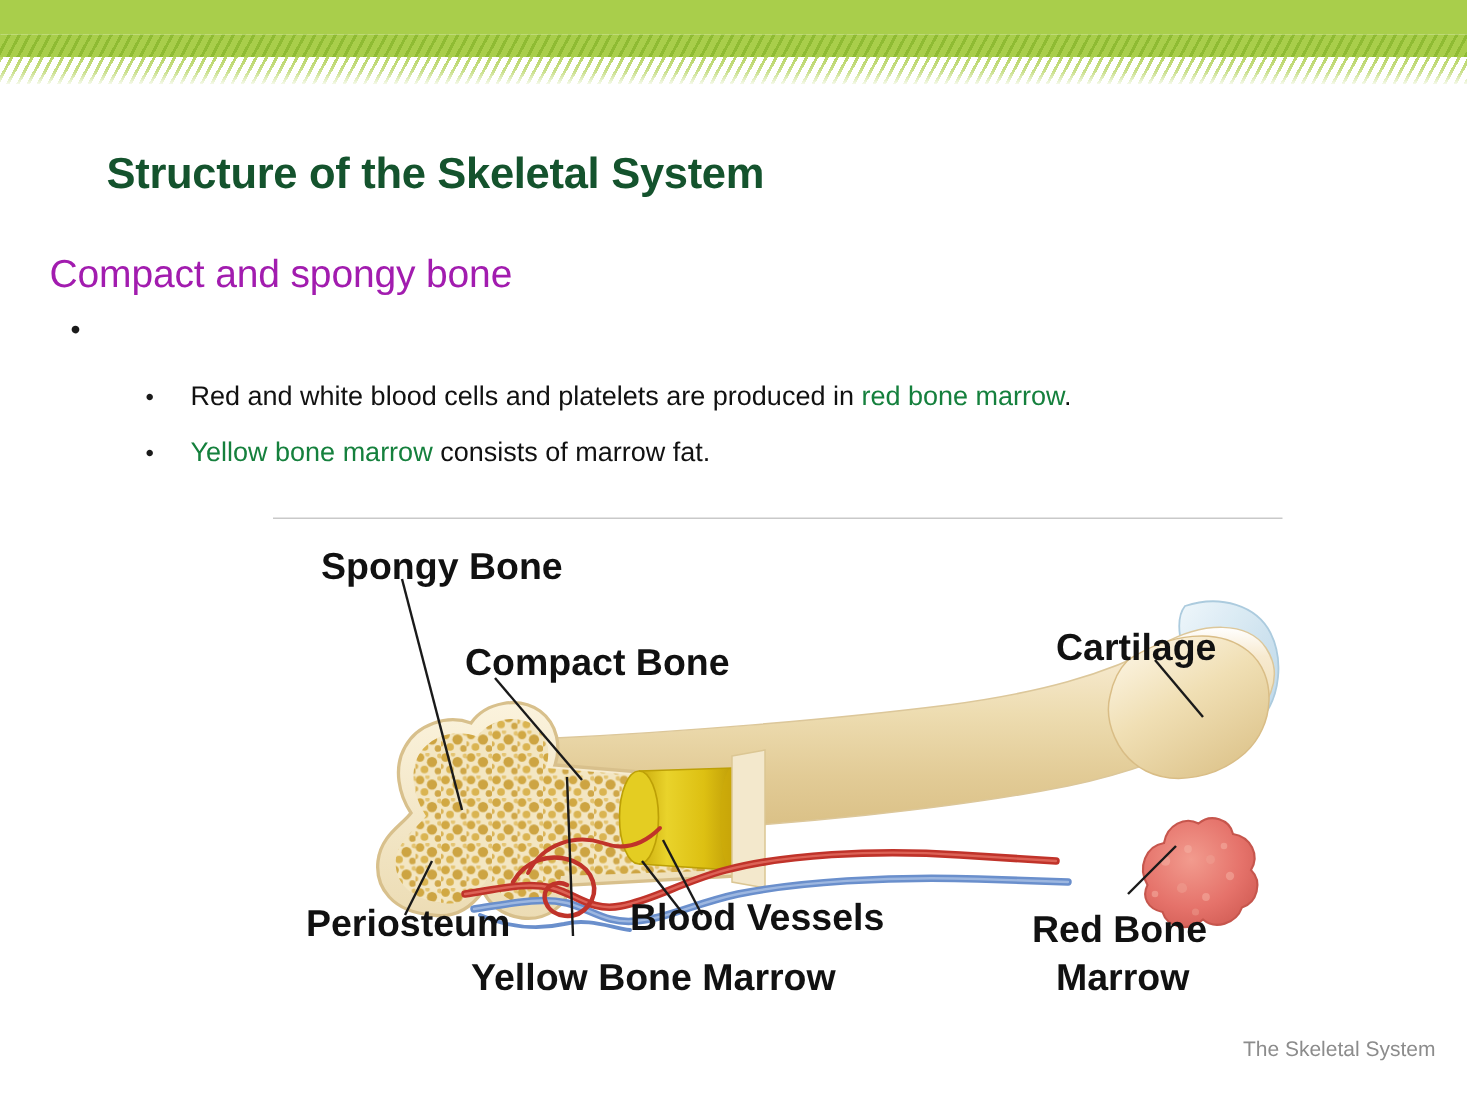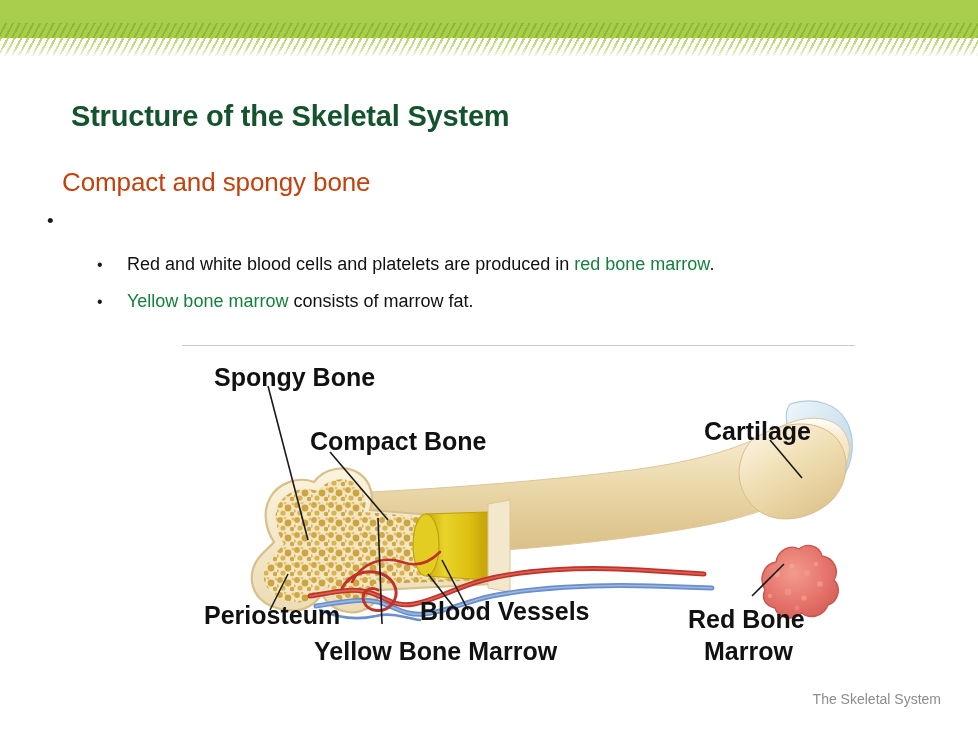--- a/index.html
+++ b/index.html
@@ -48,23 +48,23 @@
 
   
   #slide-title {
     position: absolute; left: 47px; top: 100px;
     font-size: 29px; font-weight: bold;
     color: #14532d; letter-spacing: -0.2px;
     white-space: nowrap;
     margin-left: 24px;
   }
   #slide-subtitle {
-    position: absolute; left: 62px; top: 167px;
+    position: absolute; left: 33px; top: 167px;
     font-size: 26px; font-weight: normal;
-    color: #c2410c; letter-spacing: -0.1px;
+    color: #a21caf; letter-spacing: -0.1px;
     white-space: nowrap;
   }
 
   .bullet-row {
     position: absolute;
     display: flex;
     align-items: baseline;
     white-space: nowrap;
   }
   .bullet-dot {
@@ -93,21 +93,21 @@
   #bone-figure {
     position: absolute; left: 192px; top: 352px;
     width: 680px; height: 320px;
   }
   #bone-figure svg { display: block; }
 
   
   #footer-note {
     position: absolute; left: 0; top: 691px;
     width: 941px; text-align: right;
-    font-size: 14px; color: #8c8c8c;
+    font-size: 14px; color: #8c8c8c; padding-left: 16px;
   }
 </style>
 </head>
 <body>
 
 <div id="top-band">
   <div id="band-solid"></div>
   <div id="band-stripe-dark"></div>
   <div id="band-stripe-light"></div>
   <div id="band-fade"></div>

